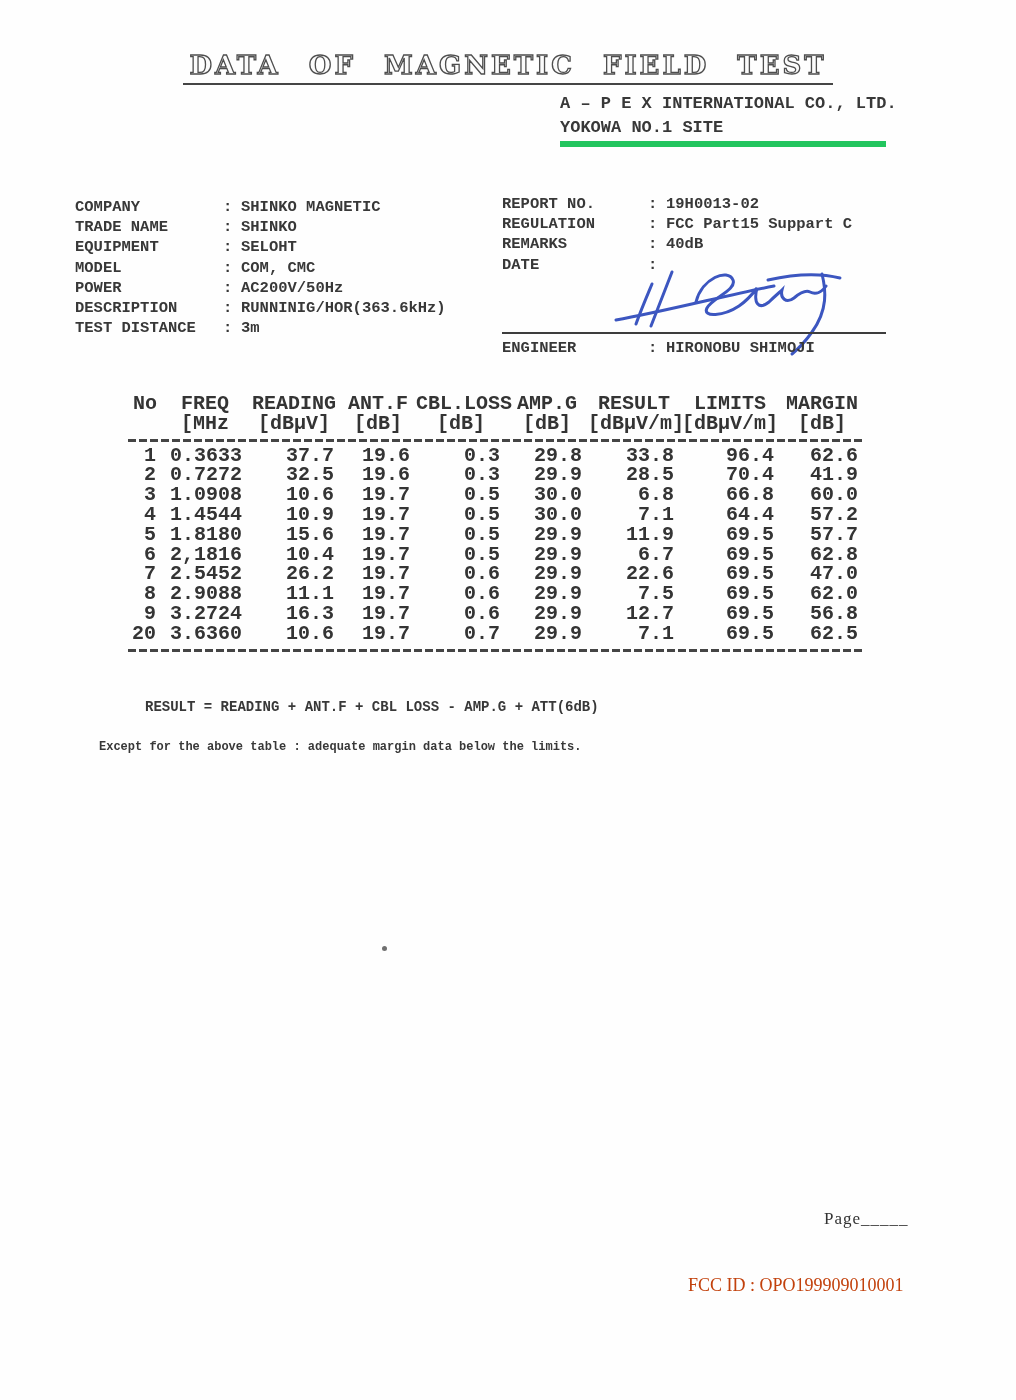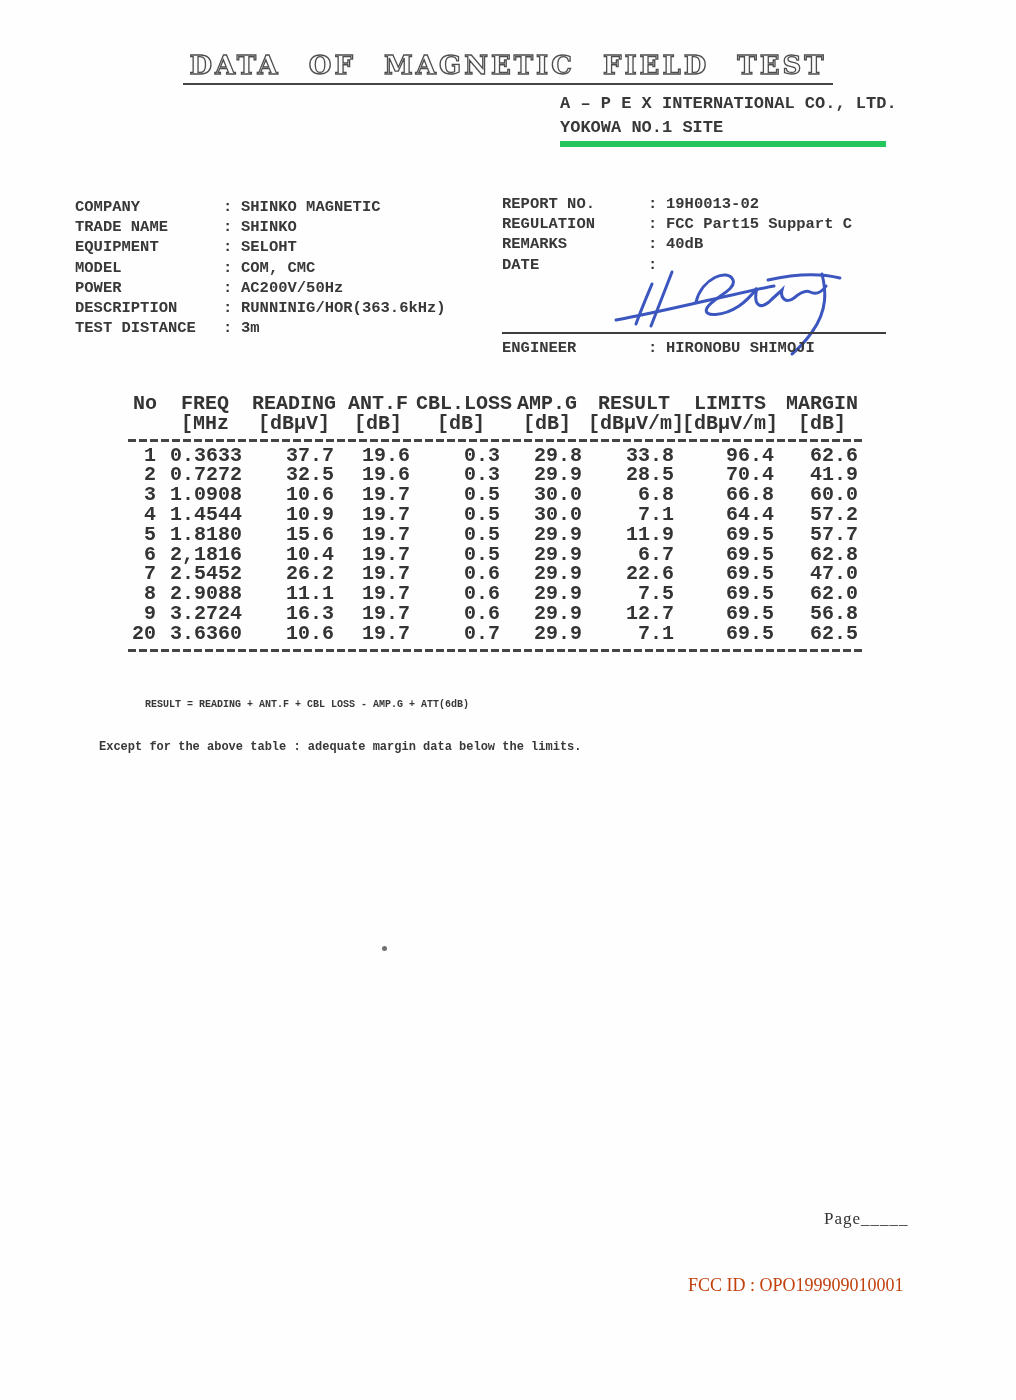--- a/index.html
+++ b/index.html
@@ -129,21 +129,21 @@
     height: 3px;
     margin: 5px 0 4px 0;
     background: repeating-linear-gradient(90deg, #454545 0 8px, transparent 8px 11px);
   }
 
   
   .formula-line {
     position: absolute;
     left: 145px;
     top: 699px;
-    font-size: 10px;
+    font-size: 14px;
     font-weight: 700;
     white-space: nowrap;
   }
   .note-line {
     position: absolute;
     left: 99px;
     top: 740px;
     font-size: 12px;
     font-weight: 700;
     white-space: nowrap;

